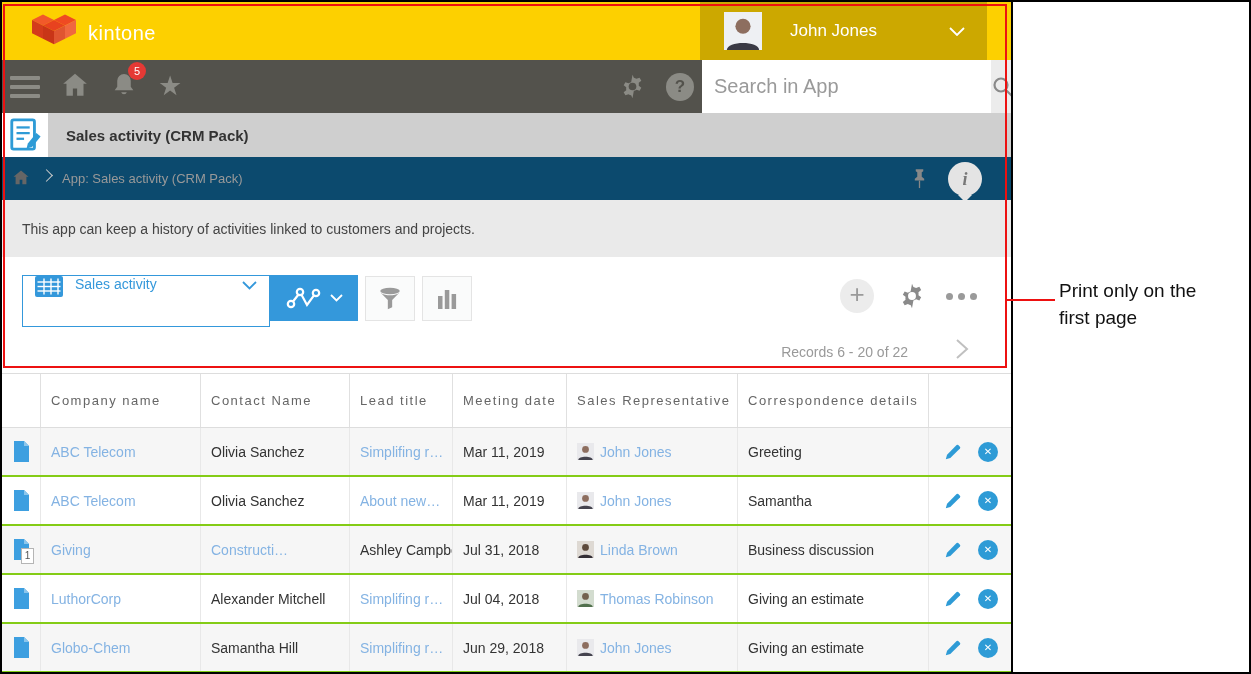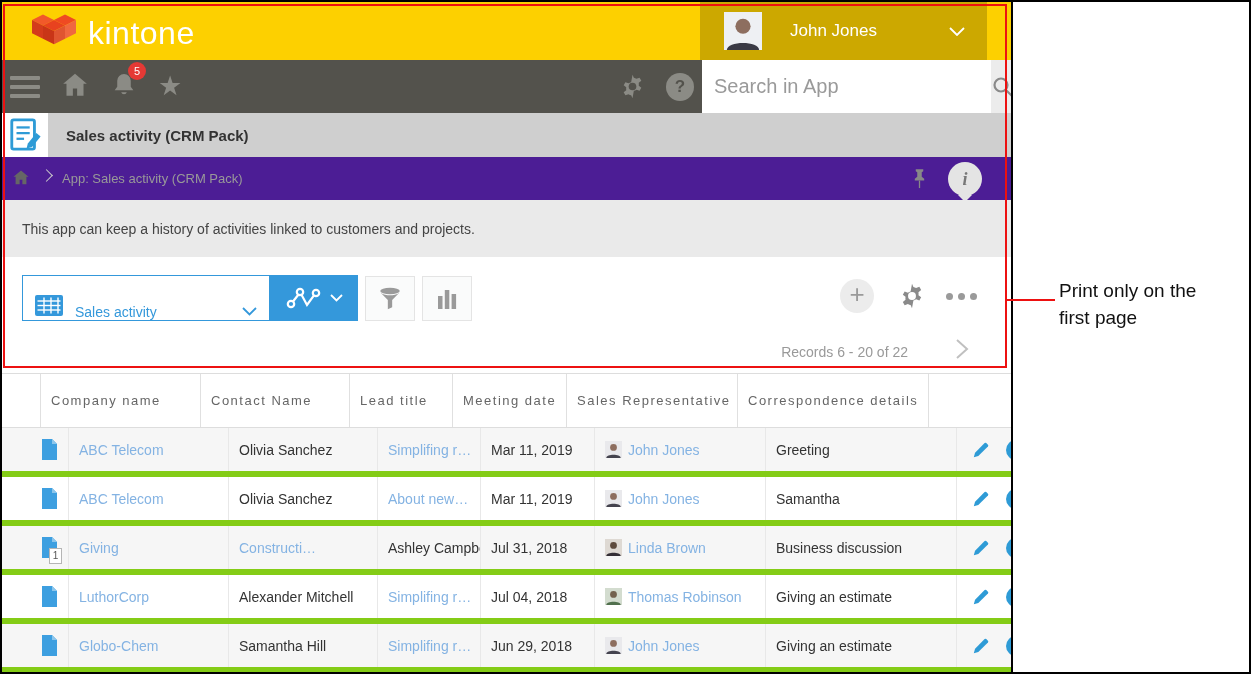--- a/index.html
+++ b/index.html
@@ -8,21 +8,21 @@
   body { position:relative; }
   .outer-frame { position:absolute; inset:0; border:2px solid #000; pointer-events:none; z-index:90; }
 
   
   .ui { position:absolute; left:2px; top:2px; width:1011px; height:670px; background:#fff;
         border-right:2px solid #000; overflow:hidden; }
 
   
   .top-header { position:absolute; left:0; top:0; width:100%; height:58px; background:#fdd000; }
   .logo { position:absolute; left:30px; top:10px; display:flex; align-items:center; gap:12px; }
-  .logo-text { color:#fff; font-size:32px; font-weight:400; letter-spacing:.5px; }
+  .logo-text { color:#fff; font-size:20px; font-weight:400; letter-spacing:.5px; }
   .user-menu { position:absolute; left:698px; top:0; width:287px; height:58px; background:#cca800;
                display:flex; align-items:center; }
   .user-avatar { width:38px; height:38px; margin-left:24px; background:#eef0f3; overflow:hidden; }
   .user-name { color:#fff; font-size:17px; margin-left:28px; flex:1; }
   .user-caret { margin-right:22px; }
 
   
   .global-toolbar { position:absolute; left:0; top:58px; width:100%; height:53px; background:#53524c; }
   .gt-left { position:absolute; left:8px; top:0; height:53px; display:flex; align-items:center; gap:20px; }
   .hamburger { width:30px; display:flex; flex-direction:column; gap:5px; cursor:pointer; }
@@ -43,43 +43,43 @@
 
   
   .app-title-row { position:absolute; left:0; top:111px; width:100%; height:44px; background:#fff; }
   .app-icon-box { position:absolute; left:0; top:0; width:46px; height:44px; background:#fff;
                   display:flex; align-items:center; justify-content:center; }
   .title-bar { position:absolute; left:46px; top:0; right:0; height:44px; background:#cfcfcf;
                display:flex; align-items:center; }
   .app-title { font-size:15px; font-weight:bold; color:#333; margin-left:18px; }
 
   
-  .breadcrumb-row { position:absolute; left:0; top:155px; width:100%; height:43px; background:#4c1d95; }
+  .breadcrumb-row { position:absolute; left:0; top:155px; width:100%; height:43px; background:#0c4a6e; }
   .bc-home { position:absolute; left:10px; top:12px; }
   .bc-sep { position:absolute; left:40px; top:14px; width:9px; height:9px;
             border-top:1px solid #ccc; border-right:1px solid #ccc; transform:rotate(45deg); }
   .bc-text { position:absolute; left:60px; top:14px; font-size:13px; color:#999; }
   .pin-btn { position:absolute; left:910px; top:10px; cursor:pointer; }
   .info-btn { position:absolute; left:946px; top:5px; width:34px; height:34px; border-radius:50%;
               background:#e4e4e4; text-align:center; cursor:pointer; }
   .info-btn i { font-family:"Liberation Serif",serif; font-style:italic; font-weight:bold;
                 color:#777; font-size:18px; line-height:34px; }
   .info-btn::after { content:''; position:absolute; bottom:-6px; left:50%; transform:translateX(-50%);
                      border:7px solid transparent; border-top:7px solid #e4e4e4; border-bottom:0; }
 
   
   .app-description { position:absolute; left:0; top:198px; width:100%; height:57px; background:#eaeaea;
                      display:flex; align-items:center; }
   .app-description span { margin-left:20px; font-size:14px; color:#444; }
 
   
   .list-controls { position:absolute; left:0; top:255px; width:100%; height:116px; background:#fff; }
   .view-selector { position:absolute; left:20px; top:18px; height:46px; display:flex; }
-  .selector-box { width:248px; height:46px; background:#fff; border:1px solid #3498db;
-                  display:flex; align-items:flex-end; cursor:pointer; }
+  .selector-box { width:248px; height:52px; background:#fff; border:1px solid #3498db;
+                  display:flex; align-items:flex-start; cursor:pointer; }
   .selector-box .tbl-icon { margin-left:12px; }
   .view-label { color:#3498db; font-size:14px; margin-left:12px; flex:1; }
   .selector-box .caret { margin-right:12px; }
   .chart-toggle { width:88px; height:46px; background:#3498db; display:flex; align-items:center;
                   justify-content:center; gap:8px; cursor:pointer; }
   .sq-btn { position:absolute; top:19px; width:50px; height:45px; background:#fafbfb; border:1px solid #e4e4e4;
             display:flex; align-items:center; justify-content:center; cursor:pointer; }
   .filter-btn { left:363px; }
   .graph-btn { left:420px; }
   .plus-btn { position:absolute; left:838px; top:22px; width:34px; height:34px; border-radius:50%;
@@ -91,21 +91,21 @@
   .records-line { position:absolute; right:103px; top:87px; font-size:14px; color:#999; }
   .pager-next { position:absolute; left:952px; top:80px; cursor:pointer; }
 
   
   .record-table { position:absolute; left:0; top:371px; width:1011px; }
   .t-row { display:grid; grid-template-columns:38px 160px 149px 103px 114px 171px 191px 85px; }
   .t-head { height:55px; border-top:1px solid #ddd; border-bottom:1px solid #ddd; background:#fff; }
   .th { display:flex; align-items:center; padding-left:10px; font-size:13px; color:#666;
         letter-spacing:1.5px; white-space:nowrap; overflow:hidden; }
   .t-head > div + div { border-left:1px solid #e0e0e0; }
-  .t-body .t-row { height:49px; background:#fff; border-bottom:6px solid #84cc16;padding-left:28px; }
+  .t-body .t-row { height:49px; background:#fff; border-bottom:2px solid #84cc16; }
   .t-body .t-row.odd { background:#f6f6f6; }
   .td { display:flex; align-items:center; padding-left:10px; font-size:14px; color:#333;
         white-space:nowrap; overflow:hidden; }
   .t-body .td + .td { border-left:1px solid #e8e8e8; }
   .td.icon-cell { justify-content:center; padding-left:0; position:relative; }
   .link { color:#84b3e3; cursor:pointer; }
   .rep-cell { gap:6px; }
   .avatar { width:17px; height:17px; background:#e9e9ec; flex:0 0 auto; overflow:hidden; }
   .av-john-jones .head{fill:#8d6e5f} .av-john-jones .body{fill:#44434e}
   .av-linda-brown{background:#ded9d3} .av-linda-brown .head{fill:#5d4a3c} .av-linda-brown .body{fill:#332e35}

